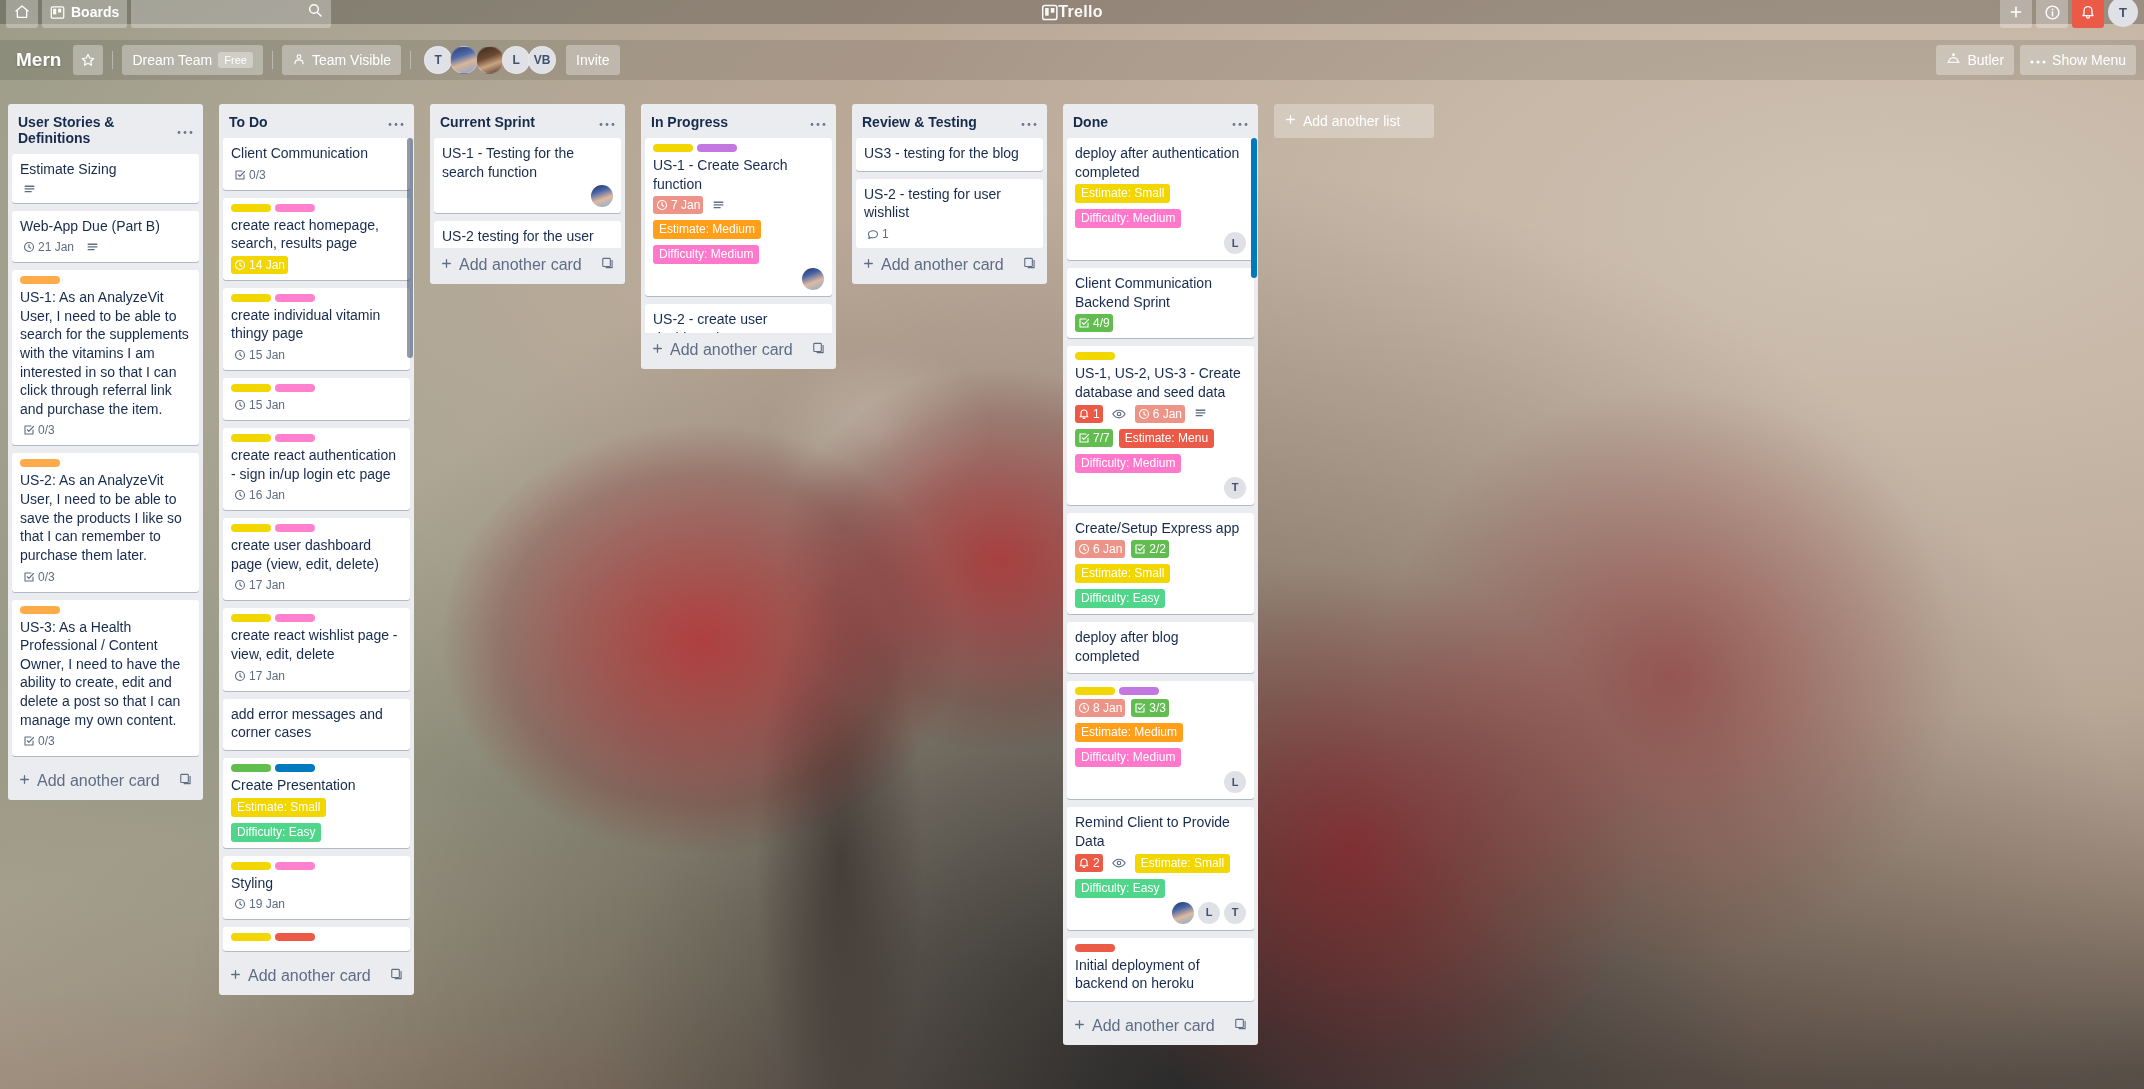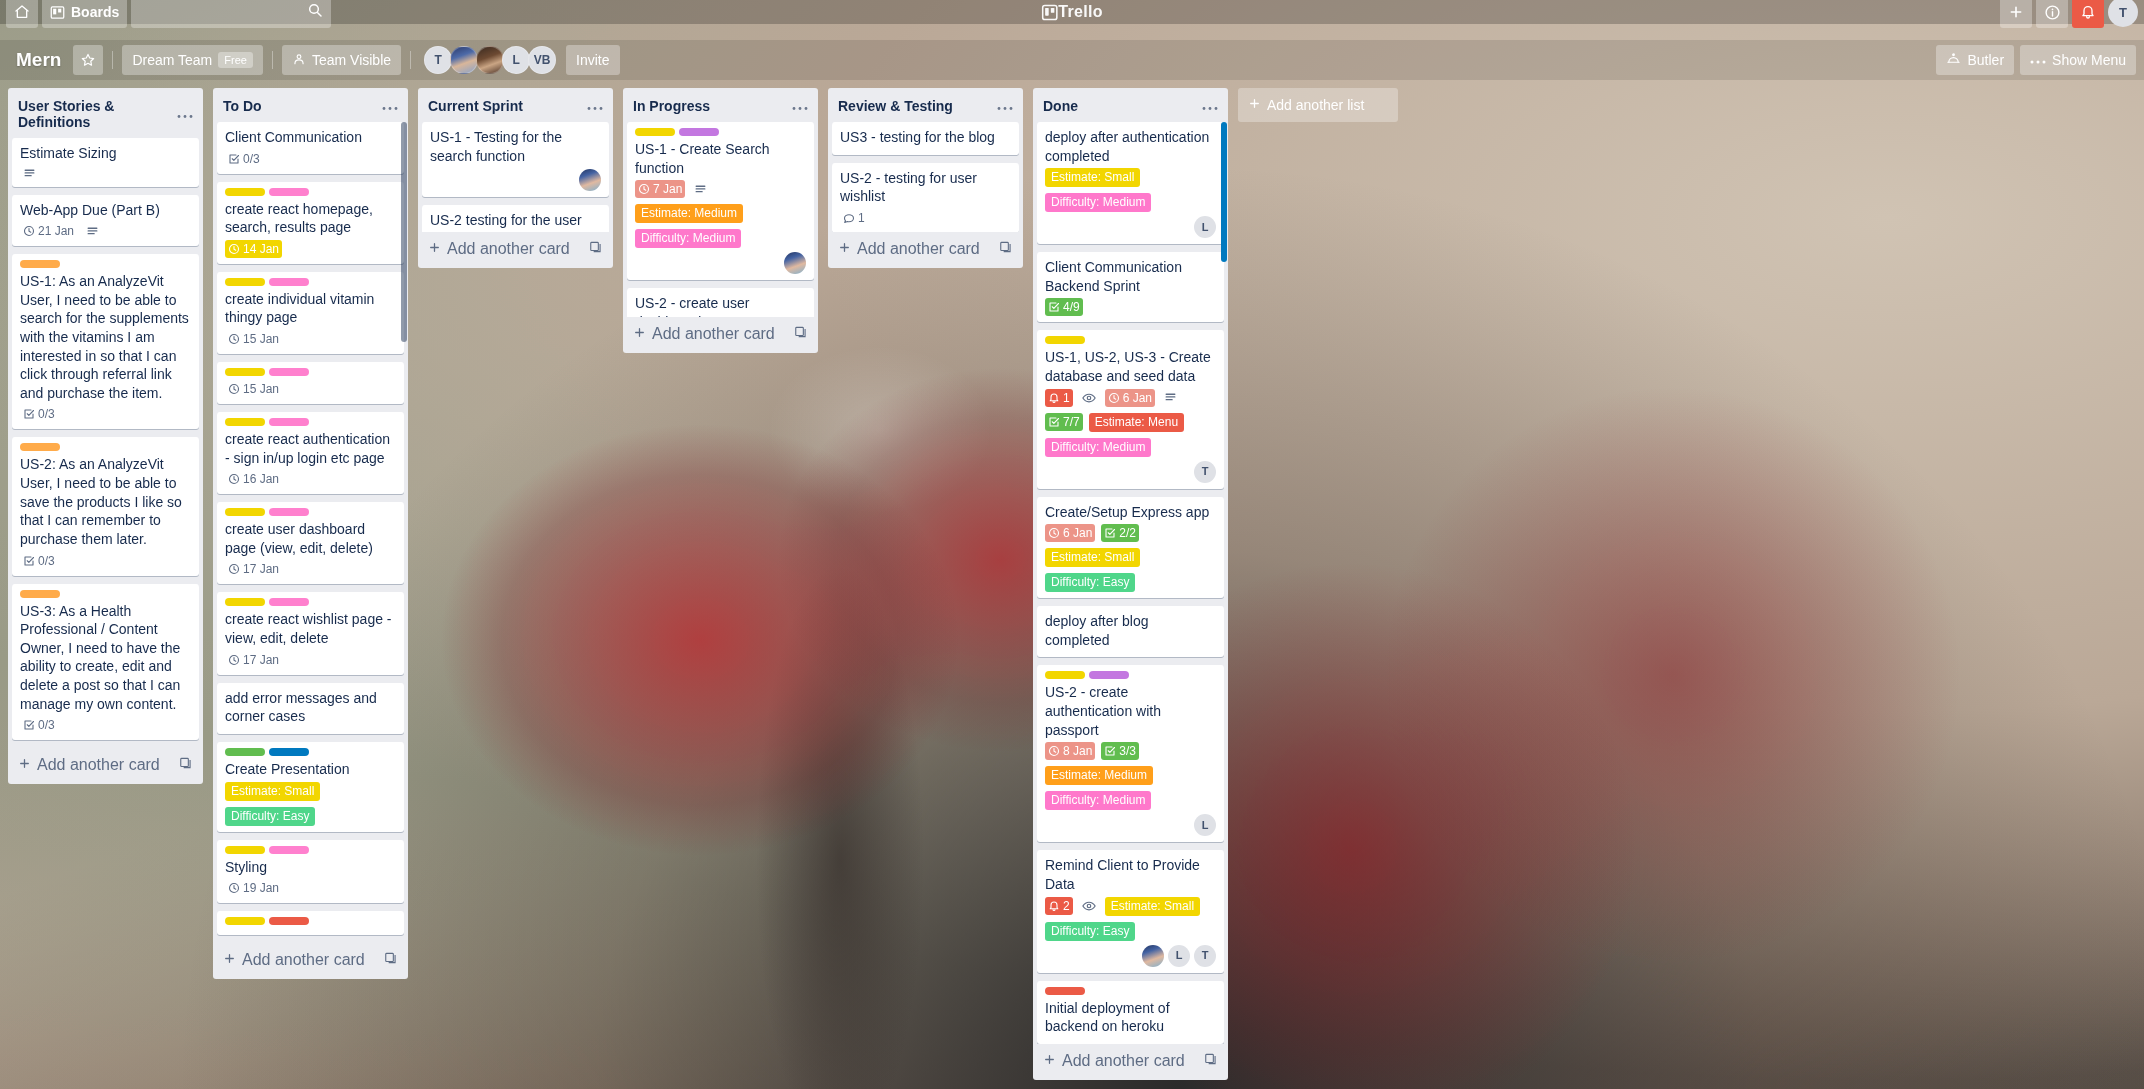--- a/index.html
+++ b/index.html
@@ -122,22 +122,22 @@
     overflow:hidden;
   }
   .member.photo1{ background: linear-gradient(160deg,#2b3a6b 0%,#4d6aa8 35%,#d8b69a 60%,#8aa2c8 100%); }
   .member.photo2{ background: linear-gradient(160deg,#3a2a20 0%,#6d4a32 40%,#caa584 65%,#4c3326 100%); }
   #boardbar-right{ margin-left:auto; display:flex; gap:6px; align-items:flex-end; }
 
   
   #board{
     position:absolute; top:80px; left:0; right:0; bottom:0;
     display:flex; align-items:flex-start;
-    padding: 8px 0 0 8px;
-    gap:10px;
+    padding: 24px 0 0 8px;
+    gap:16px;
     z-index:10;
   }
   .list{
     width: 195px;
     background:#ebecf0;
     border-radius:3px;
     display:flex; flex-direction:column;
     max-height: 992px;
     flex: 0 0 auto;
     position: relative;
@@ -871,21 +871,20 @@
           </div>
         </div>
         <div class="card">
           <div class="card-title">deploy after blog completed</div>
         </div>
         <div class="card">
           <div class="labels">
             <span class="lbl yellow"></span>
             <span class="lbl purple"></span>
           </div>
-          <div class="card-title">US-2 - create authentication with passport</div>
           <div class="badges">
             <span class="badge due-red">
               <span>
                 <svg width="12" height="12" viewBox="0 0 24 24" fill="none" stroke="#ffffff" stroke-width="2.2">
                   <circle cx="12" cy="12" r="9"></circle>
                   <path d="M12 7v5.5l3.5 2" stroke-linecap="round"></path>
                 </svg>
               </span>
               <span>8 Jan</span>
             </span>

